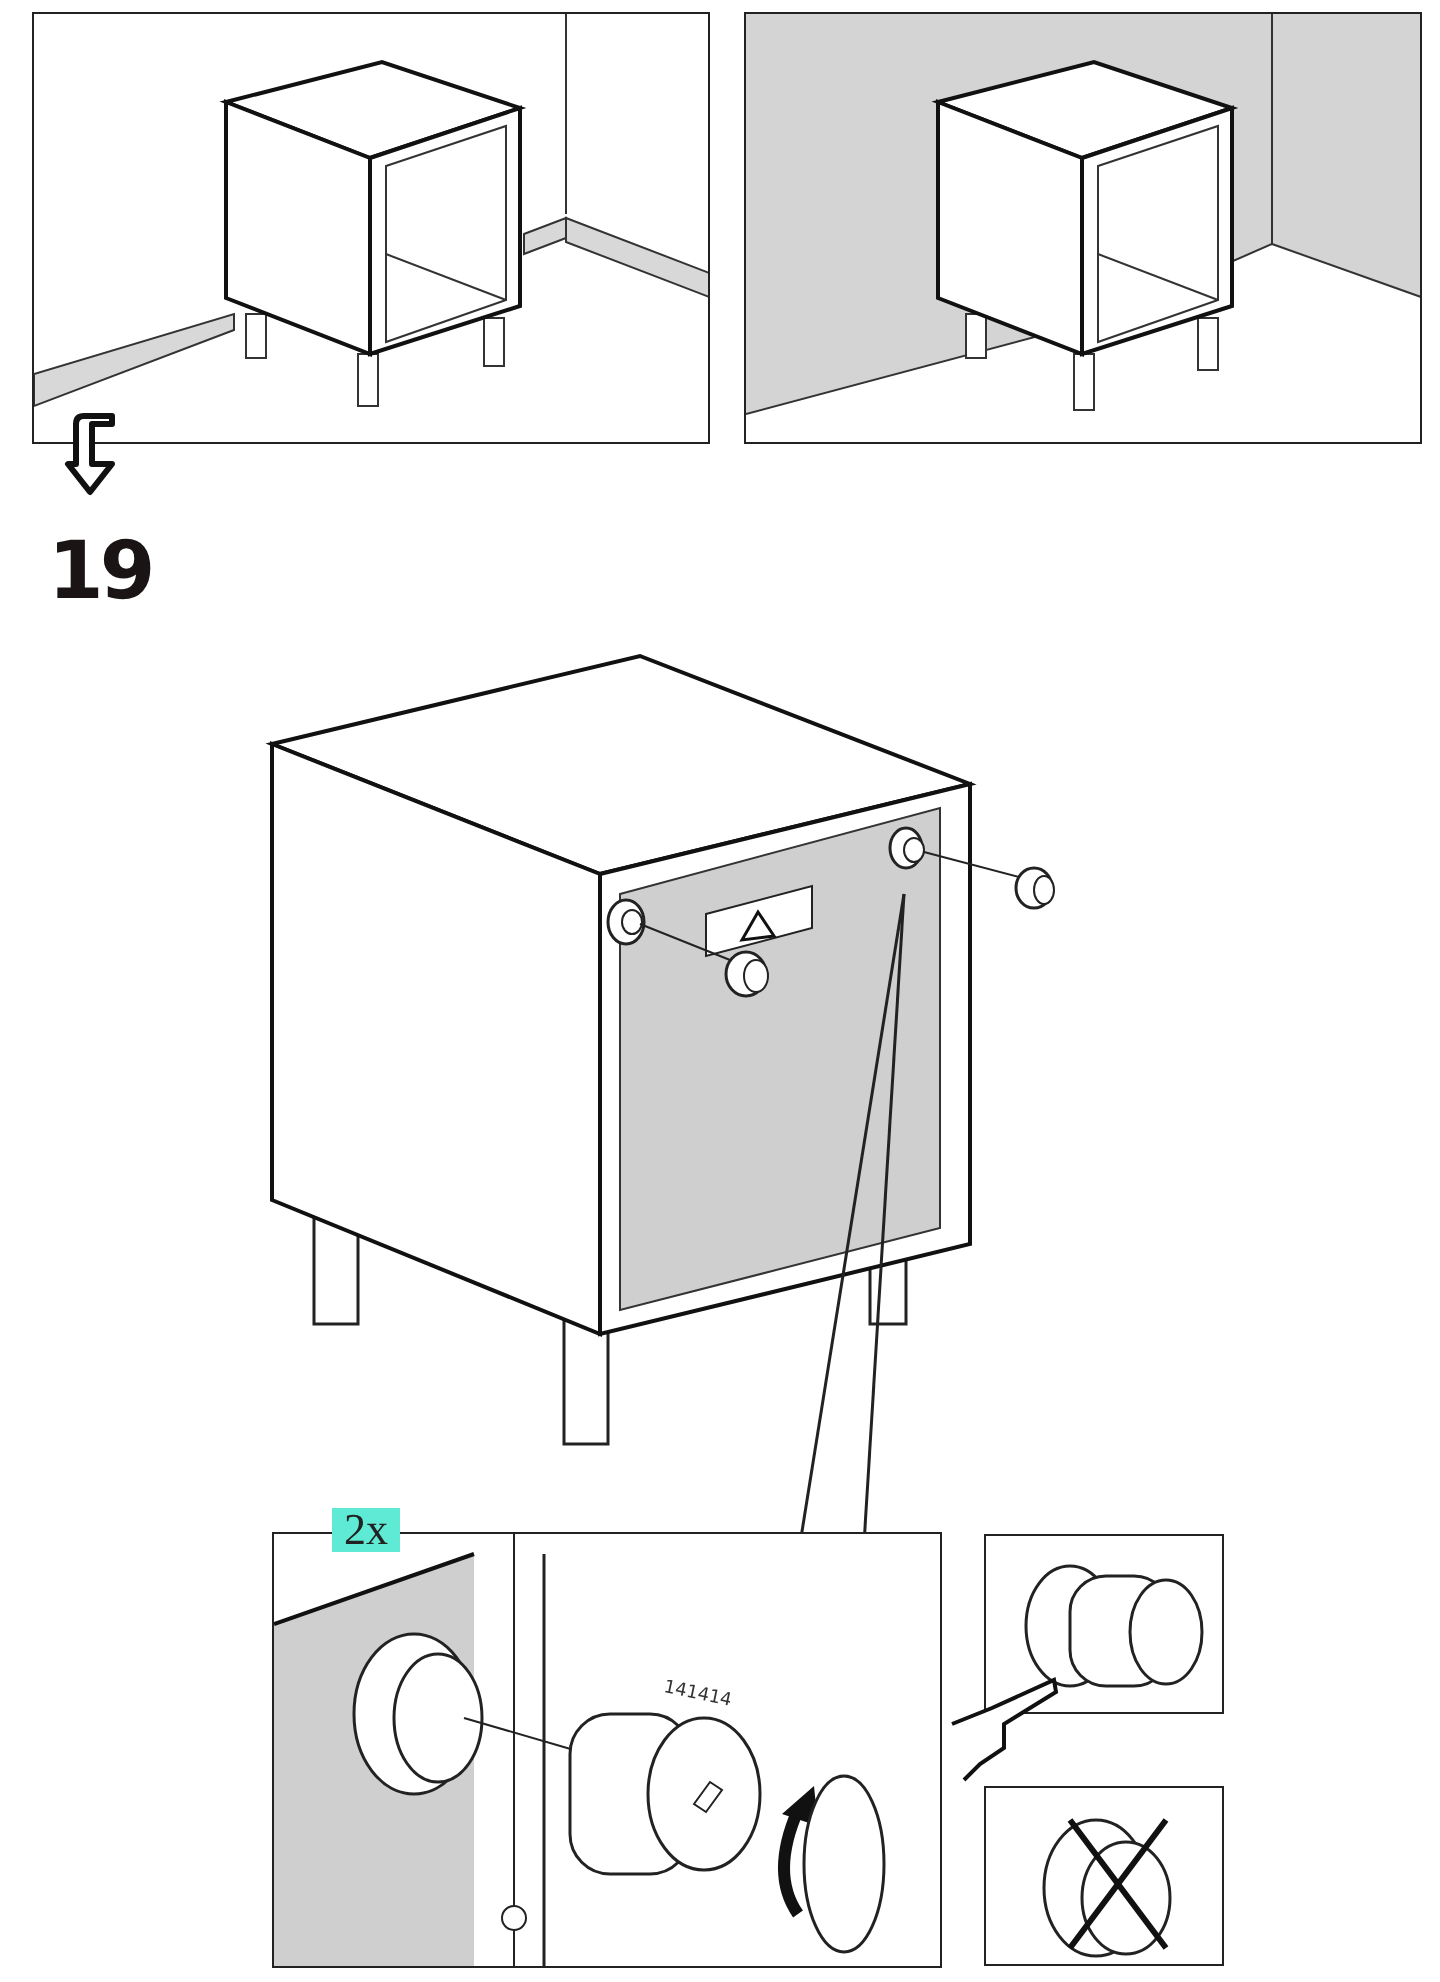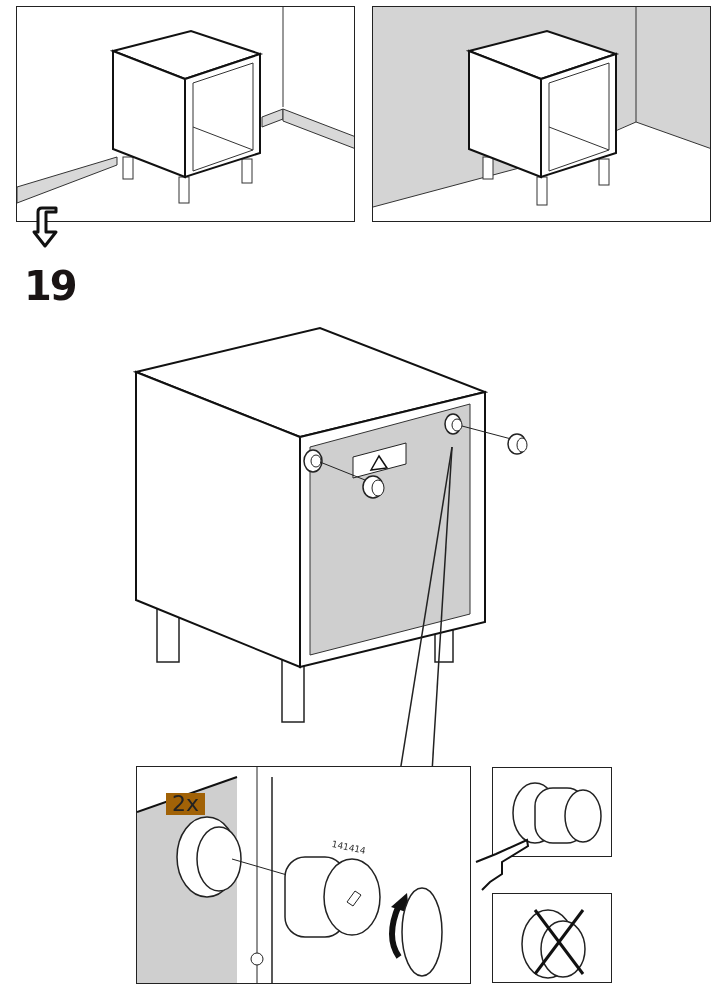--- a/index.html
+++ b/index.html
@@ -1,21 +1,21 @@
 <!DOCTYPE html>
 <html><head>
 <meta charset="utf-8">
 <style>
   html, body { margin:0; padding:0; background:#fff; }
   body { width:720px; height:991px; position:relative; overflow:hidden; font-family:"DejaVu Sans", sans-serif; color:#1a1a1a; }
   .abs { position:absolute; }
   .panel { position:absolute; border:1.5px solid #222; box-sizing:border-box; overflow:hidden; background:#fff; }
   svg { display:block; }
   .step-number { position:absolute; left:24px; top:266px; font-size:40px; font-weight:bold; letter-spacing:-2px; color:#1a1414; line-height:1; }
-  .qty-label { position:absolute; left:166px; top:793px; font-size:22px; background:#a16207; padding:0 6px; line-height:1; color:#222; }
+  .qty-label { position:absolute; left:166px; top:754px; font-size:22px; background:#5eead4; padding:0 6px; line-height:1; color:#222;font-family:Liberation Serif, serif; }
   .part-number { position:absolute; left:333px; top:839px; font-size:9px; color:#333; transform:rotate(12deg); transform-origin:left top; }
 </style>
 </head>
 <body>
 
 <div class="panel" style="left:16px;top:6px;width:339px;height:216px;">
   <svg width="339" height="216">
     <line x1="266" y1="0" x2="266" y2="100" stroke="#333" stroke-width="1"></line>
     <polygon points="0,180 100,150 100,158 0,196" fill="#d8d8d8" stroke="#333" stroke-width="1"></polygon>
     <polygon points="245,110 266,102 266,112 245,120" fill="#d8d8d8" stroke="#333" stroke-width="1"></polygon>

